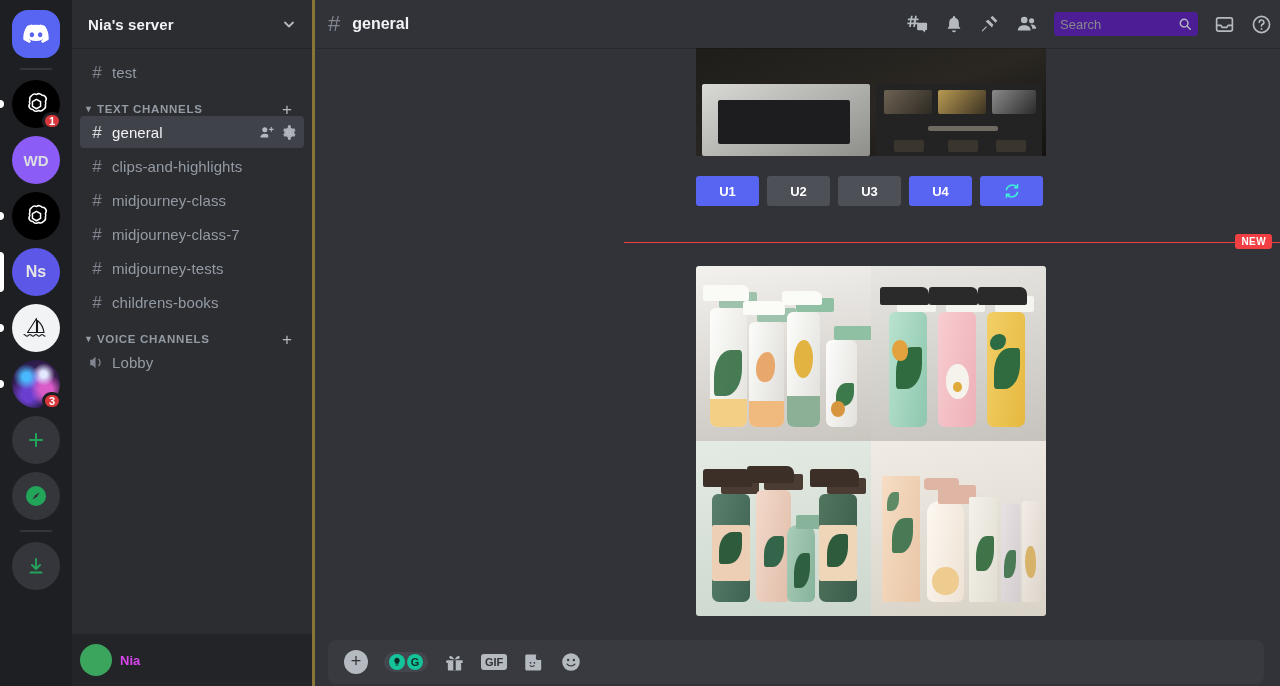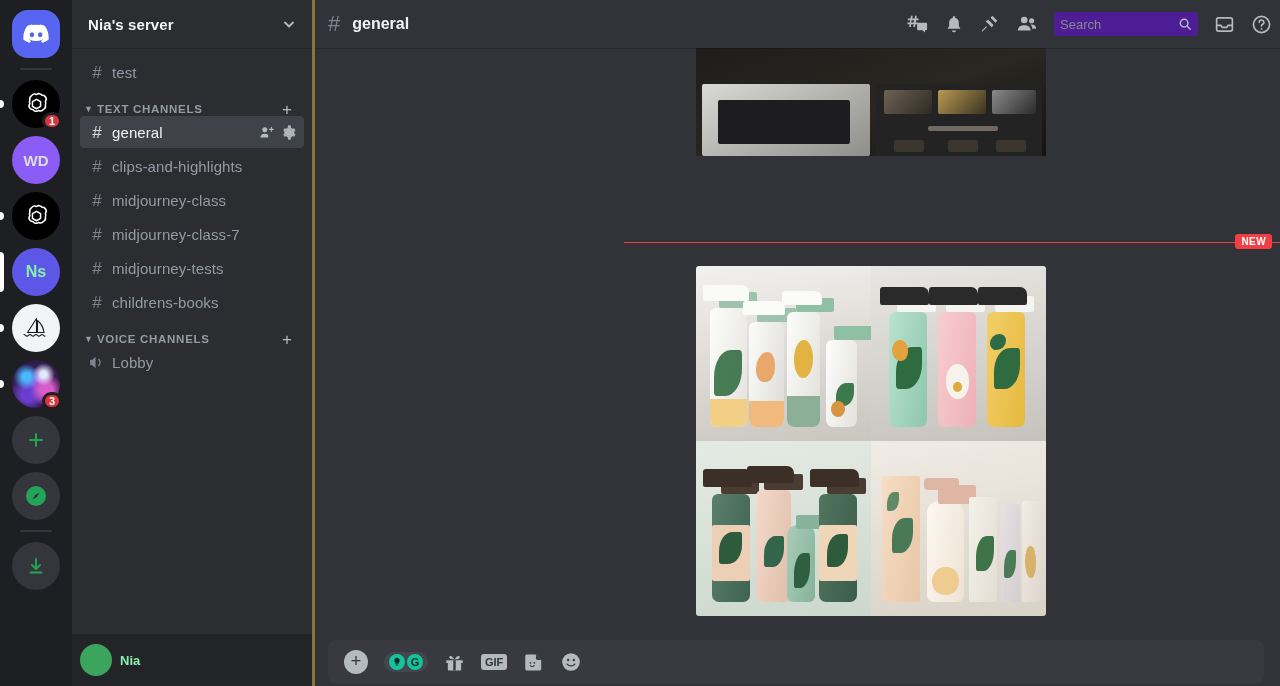--- a/index.html
+++ b/index.html
@@ -29,21 +29,21 @@
   .guild {
     width: 48px; height: 48px; border-radius: 50%;
     display: flex; align-items: center; justify-content: center;
     background: #313338; color: #dbdee1; font-size: 15px; font-weight: 600;
     overflow: hidden; position: relative; cursor: pointer;
   }
   .guild.sq { border-radius: 16px; }
   .guild.discord { background: #5865f2; }
   .guild.dim { background: #8b5cf6; }
   .guild.black { background: #000; }
-  .guild.ns { background: #5d57e8; color: #86efac; font-size: 16px; font-weight: 700; border-radius: 24px; text-align: center; }
+  .guild.ns { background: #5d57e8; color: #e5e5e5; font-size: 16px; font-weight: 700; border-radius: 24px; text-align: center; }
   .guild.white { background: #f2f3f5; }
   .guild.nebula {
     background:
       radial-gradient(circle at 30% 35%, #49b8ff 0 9%, transparent 28%),
       radial-gradient(circle at 66% 30%, #e2e8ff 0 7%, transparent 24%),
       radial-gradient(circle at 72% 62%, #d95cc8 0 13%, transparent 36%),
       radial-gradient(circle at 34% 72%, #6a3fd0 0 14%, transparent 40%),
       radial-gradient(circle at 52% 50%, #b84fd8 0 16%, transparent 48%),
       linear-gradient(150deg, #211a46, #3b1f52 45%, #16142e);
   }
@@ -85,21 +85,21 @@
     padding: 14px 8px 2px 4px; color: #949ba4; cursor: pointer;
   }
   .cat .cname { font-size: 11.5px; font-weight: 700; letter-spacing: .7px; text-transform: uppercase; }
   .cat .catchev { font-size: 9px; }
   .cat .plus { margin-left: auto; font-size: 17px; color: #b5bac1; line-height: 1; padding-right: 4px; }
   .user-panel {
     height: 52px; flex: 0 0 52px; background: #232428; display: flex;
     align-items: center; padding: 0 8px; gap: 8px;
   }
   .avatar-sm { width: 32px; height: 32px; border-radius: 50%; background: #3ba55d; flex:0 0 32px; }
-  .uname { color: #86efac; font-size: 13px; font-weight: 600; }
+  .uname { color: #d946ef; font-size: 13px; font-weight: 600; }
 
   
   .gold-line {
     position: absolute; left: 312px; top: 0; width: 3px; height: 686px;
     background: #8a7538; z-index: 40;
   }
 
   
   .main { flex: 1; height: 686px; display: flex; flex-direction: column; background: #313338; min-width:0;}
   .topbar {
@@ -452,20 +452,37 @@
         <div class="shot" style="left:180px;top:76px;width:166px;height:72px;background:#232323;"></div>
         <div class="shot" style="left:188px;top:82px;width:48px;height:24px;background:linear-gradient(130deg,#6d6253,#2e2a23);border-radius:2px;"></div>
         <div class="shot" style="left:242px;top:82px;width:48px;height:24px;background:linear-gradient(130deg,#b99a52,#3b3223);border-radius:2px;"></div>
         <div class="shot" style="left:296px;top:82px;width:44px;height:24px;background:linear-gradient(130deg,#8a8a8a,#2b2b2b);border-radius:2px;"></div>
         <div class="shot" style="left:232px;top:118px;width:70px;height:5px;background:#6e6a62;border-radius:2px;"></div>
         <div class="shot" style="left:198px;top:132px;width:30px;height:12px;background:#3a362e;border-radius:2px;"></div>
         <div class="shot" style="left:252px;top:132px;width:30px;height:12px;background:#3a362e;border-radius:2px;"></div>
         <div class="shot" style="left:300px;top:132px;width:30px;height:12px;background:#3a362e;border-radius:2px;"></div>
       </div>
 
+      <div class="row-top">
+        <div class="btn-row">
+          <button class="mjbtn primary">U1</button>
+          <button class="mjbtn">U2</button>
+          <button class="mjbtn">U3</button>
+          <button class="mjbtn primary">U4</button>
+          <button class="mjbtn primary refresh">
+            <span class="ricon">
+              <svg width="16" height="16" viewBox="0 0 20 20" fill="none" stroke="#3ff0d8" stroke-width="2" stroke-linecap="round" stroke-linejoin="round">
+                  <path d="M16.5 5.6A7.6 7.6 0 0 0 3.1 8.2"></path>
+                  <path d="M3.5 14.4a7.6 7.6 0 0 0 13.4-2.6"></path>
+                  <path d="M16.9 2.2v3.6h-3.6M3.1 17.8v-3.6h3.6"></path>
+                </svg>
+            </span>
+          </button>
+        </div>
+      </div>
 
       <div class="divider-new">
         <span class="new-badge">NEW</span>
       </div>
 
       <div class="msg-body">
 
         <div class="grid">
 
           <div class="cell c1">

